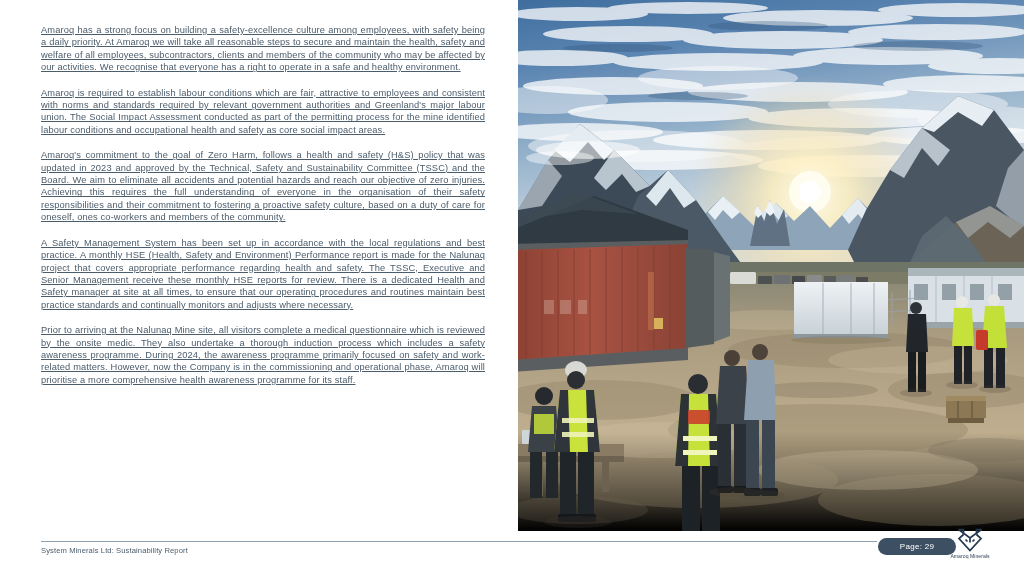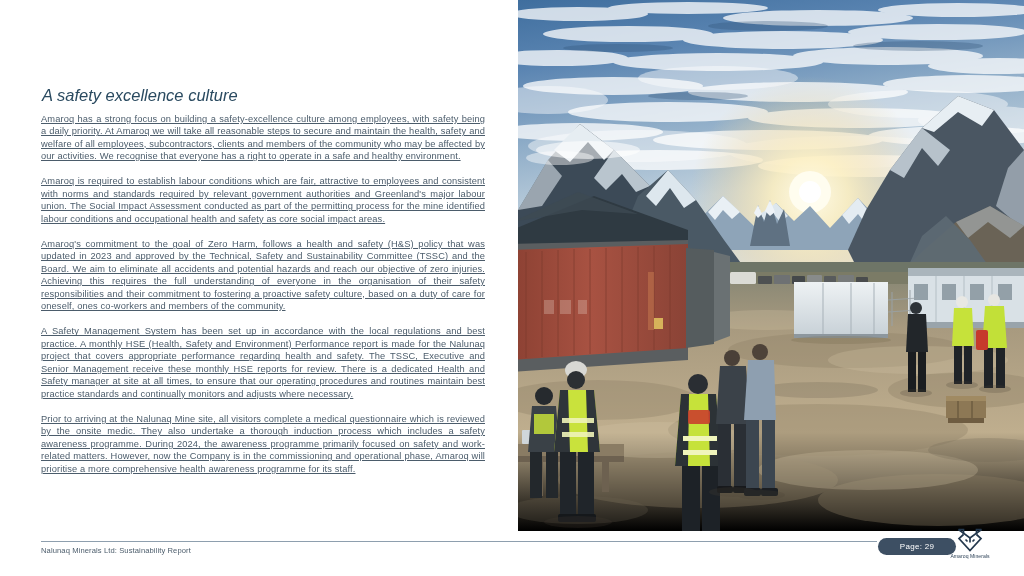--- a/index.html
+++ b/index.html
@@ -130,21 +130,20 @@
   .photo svg { display: block; width: 506px; height: 531px; }
 </style>
 </head>
 <body>
 
 <div class="slide">
 
   <div class="content-col">
 
 
-    <h2 class="section-subtitle">A safety excellence culture</h2>
 
     <div class="body-copy">
       <p>Amaroq has a strong focus on building a safety-excellence culture among employees, with safety being a daily priority. At Amaroq we will take all reasonable steps to secure and maintain the health, safety and welfare of all employees, subcontractors, clients and members of the community who may be affected by our activities.  We recognise that everyone has a right to operate in a safe and healthy environment.</p>
       <p>Amaroq is required to establish labour conditions which are fair, attractive to employees and consistent with norms and standards required by relevant government authorities and Greenland's major labour union. The Social Impact Assessment conducted as part of the permitting process for the mine identified labour conditions and occupational health and safety as core social impact areas.</p>
       <p>Amaroq's commitment to the goal of Zero Harm, follows a health and safety (H&amp;S) policy that was updated in 2023 and approved by the Technical, Safety and Sustainability Committee (TSSC) and the Board. We aim to eliminate all accidents and potential hazards and reach our objective of zero injuries. Achieving this requires the full understanding of everyone in the organisation of their safety responsibilities and their commitment to fostering a proactive safety culture, based on a duty of care for oneself, ones co-workers and members of the community.</p>
       <p>A Safety Management System has been set up in accordance with the local regulations and best practice. A monthly HSE (Health, Safety and Environment) Performance report is made for the Nalunaq project that covers appropriate performance regarding health and safety. The TSSC, Executive and Senior Management receive these monthly HSE reports for review. There is a dedicated Health and Safety manager at site at all times,  to ensure that our operating procedures and routines maintain best practice standards and continually monitors and adjusts where necessary.</p>
       <p>Prior to arriving at the Nalunaq Mine site, all visitors complete a medical questionnaire which is reviewed by the onsite medic. They also undertake a thorough induction process which includes a safety awareness programme. During 2024, the awareness programme primarily focused on safety and work-related matters. However, now the Company is in the commissioning and operational phase, Amaroq will prioritise a more comprehensive health awareness programme for its staff.</p>
     </div>
   </div>
 
@@ -456,21 +455,21 @@
         <ellipse cx="243" cy="495" rx="24" ry="5"></ellipse>
         <ellipse cx="398" cy="393" rx="16" ry="4"></ellipse>
         <ellipse cx="444" cy="385" rx="16" ry="4"></ellipse>
         <ellipse cx="477" cy="389" rx="16" ry="4"></ellipse>
       </g>
     </svg>
   </div>
 
   <div class="footer-rule"></div>
 
-  <div class="footer-text">Nalunaq Minerals Ltd: Sustainability Report</div>
+  <div class="footer-text">System Minerals Ltd: Sustainability Report</div>
 
   <div class="page-badge">Page: 29</div>
 
   <div class="brand">
     <svg width="26" height="24" viewBox="0 0 52 48">
       <g fill="none" stroke="#24384d" stroke-width="3.4" stroke-linejoin="miter">
         <path d="M3,3 L13,3 L13,13"></path>
         <path d="M49,3 L39,3 L39,13"></path>
         <path d="M3,3 L26,20 L49,3"></path>
         <path d="M13,13 L4,21 L26,45 L48,21 L39,13"></path>

